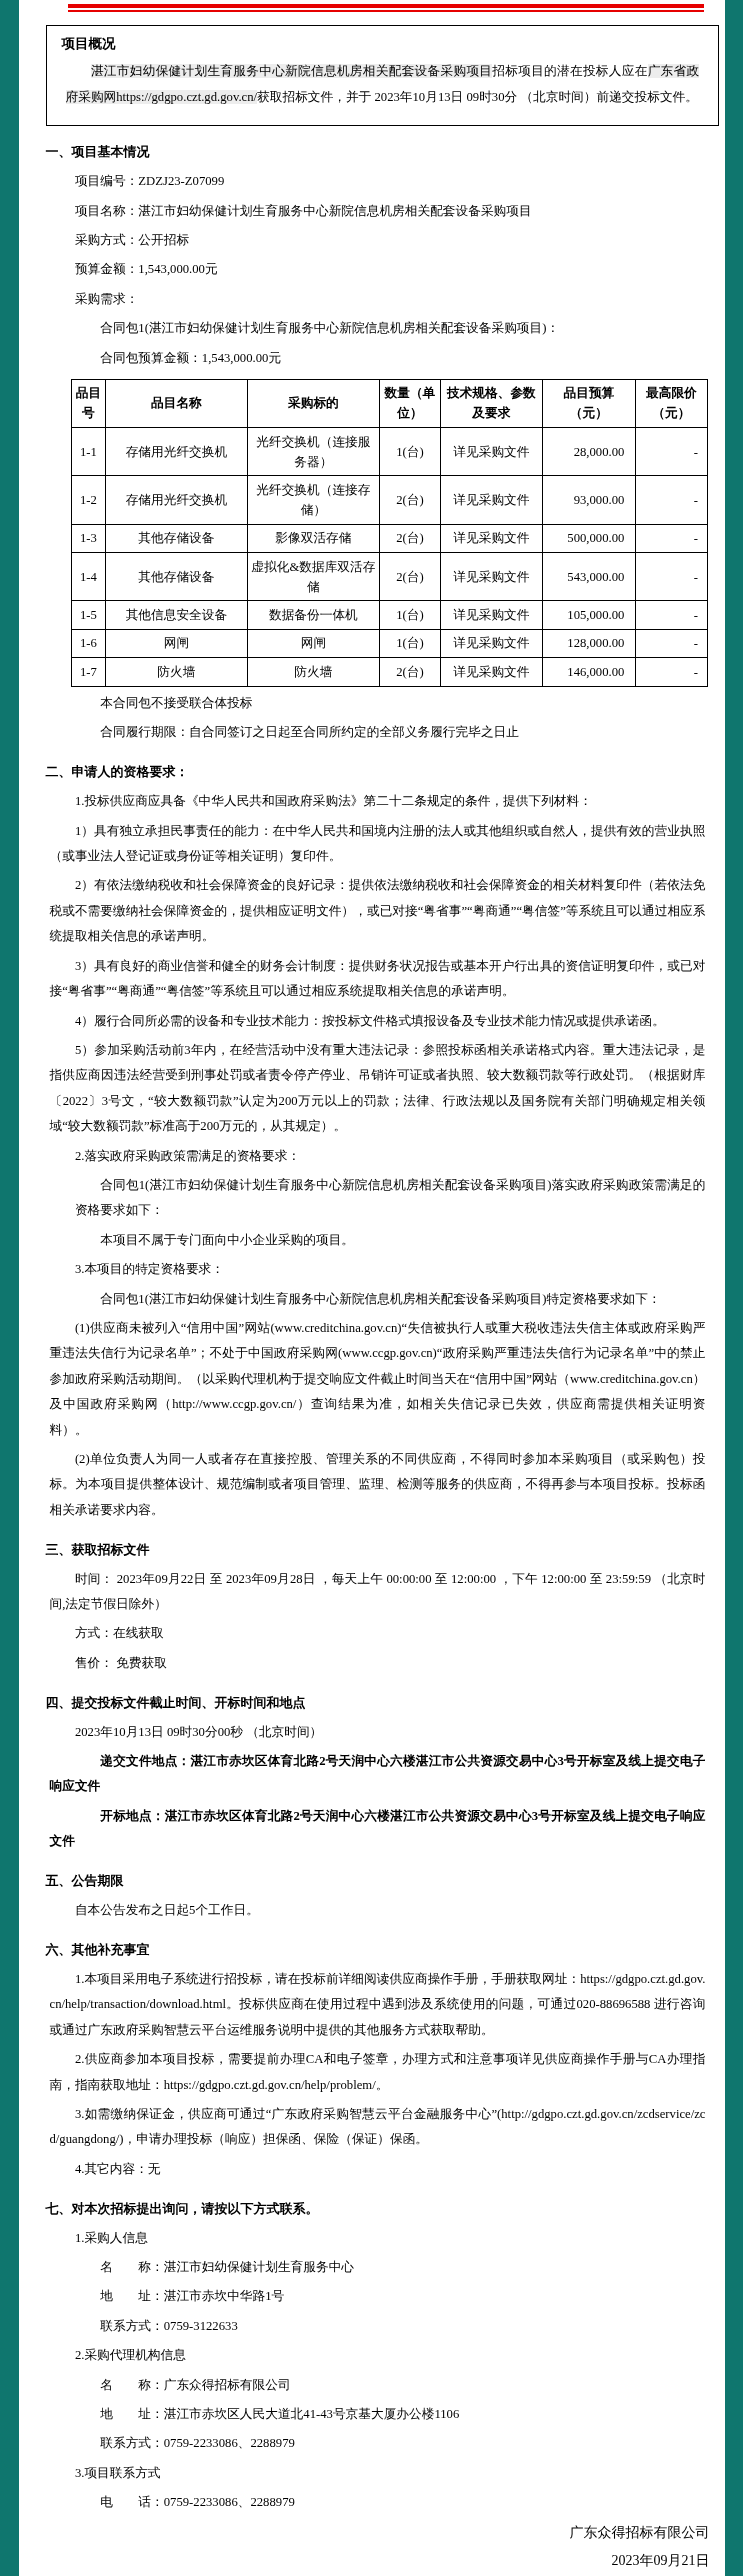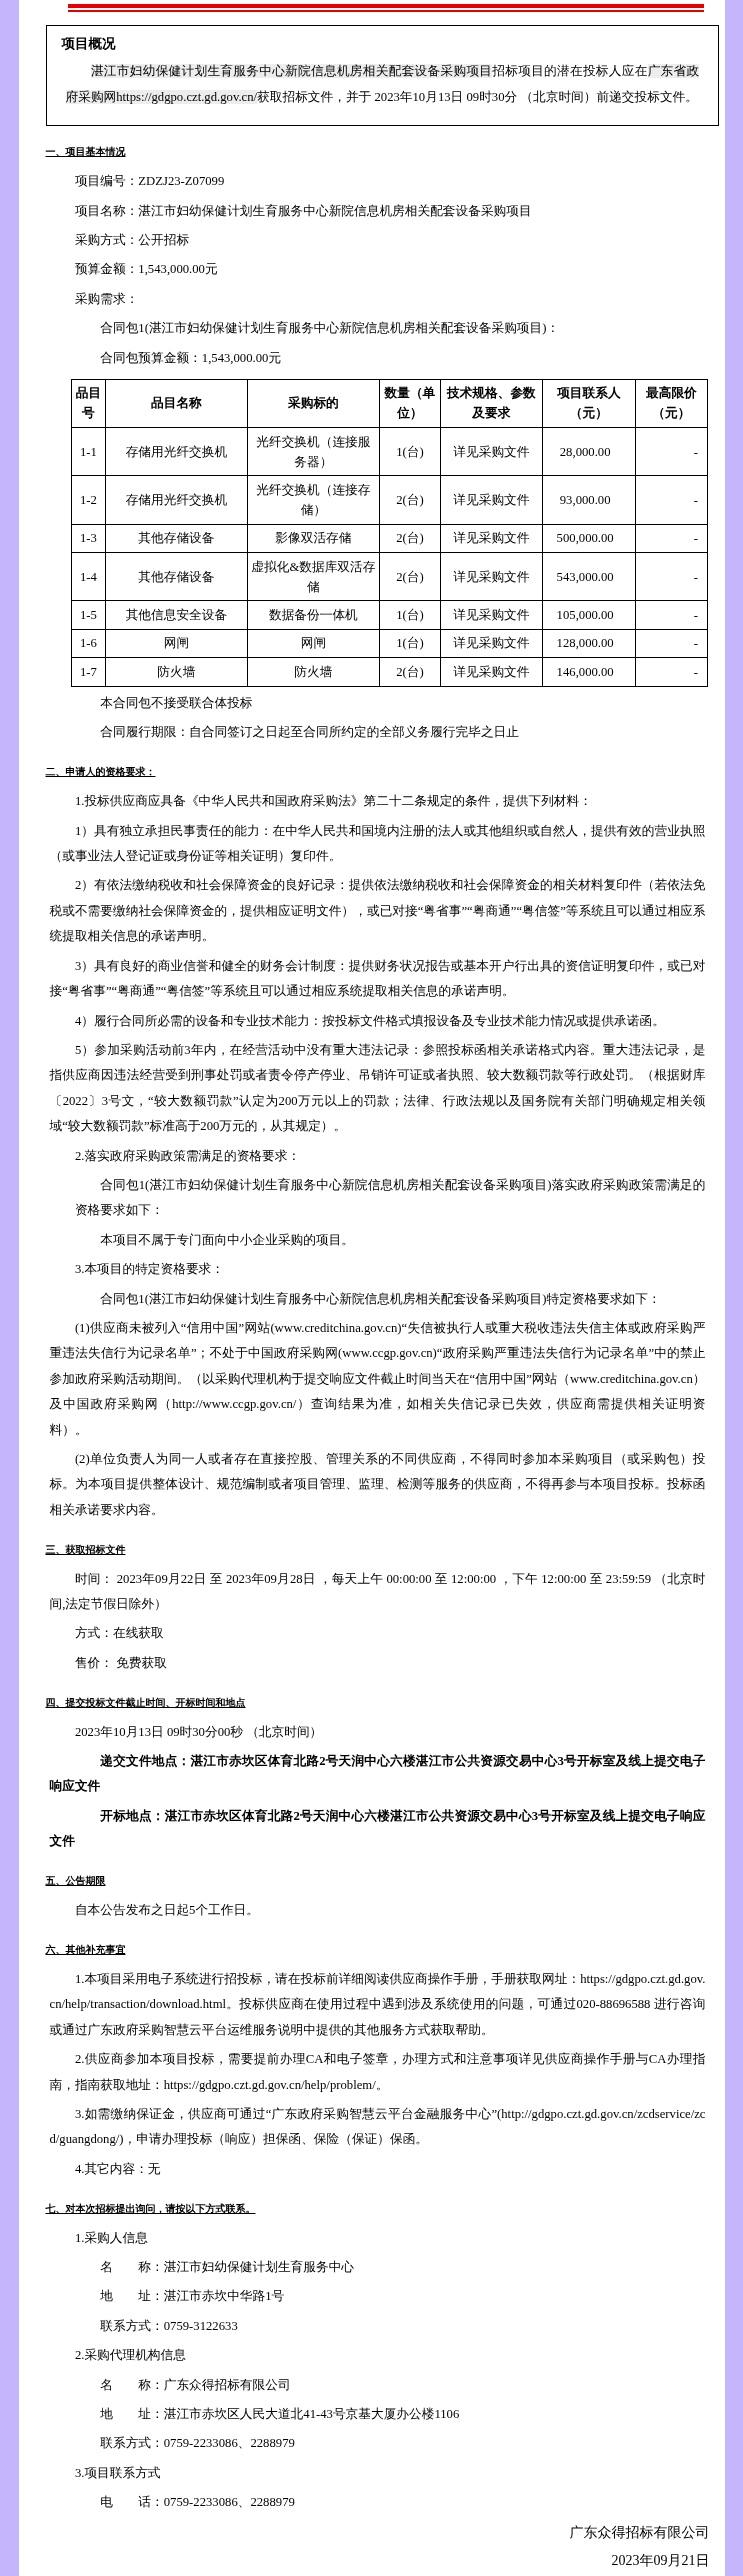--- a/index.html
+++ b/index.html
@@ -2,45 +2,45 @@
 <html style="font-size:12px"><head>
 <meta charset="utf-8">
 <style>
   html,body { margin:0; padding:0; }
   body {
     width:743px; height:2576px; overflow:hidden;
     background:#efefef;
     font-family:"Liberation Serif","DejaVu Serif",serif;
     color:#000;
   }
-  .page { width:743px; height:2576px; overflow:hidden; background:#c4b5fd; }
+  .page { width:743px; height:2576px; overflow:hidden; background:#0f766e; }
   .content { width:706px; margin:0 auto; background:#ffffff; min-height:2576px; box-sizing:border-box; padding-top:0.7px; }
   .inner { padding:0 15px 0 27px; }
 
   .redlines { margin:3px 5.2px 0 22.4px; }
   .red-thick { height:4.5px; background:#e60000; }
   .red-thin  { height:1.5px; background:#e60000; margin-top:2.2px; }
 
   .obox { border:1.5px solid #000; margin:12.7px -9.7px 0 0; padding:7.5px 15px 10.5px 15px; }
   .obox-title { font-weight:bold; font-size:13.5px; line-height:22.4px; }
 
   p.line { margin:4px; font-size:12.7px; line-height:25.4px; text-align:justify; word-break:break-all; }
   .p1 { text-indent:2em; }
   .p2 { padding-left:2em; text-indent:2em; }
   .p3 { text-indent:4em;font-weight:bold; }
   .field { background:#ededed; }
 
-  h2.sec { font-size:10px; font-weight:bold; margin:13.5px 0 4.5px; line-height:25.4px;text-decoration:underline; }
+  h2.sec { font-size:13px; font-weight:bold; margin:13.5px 0 4.5px; line-height:25.4px; }
 
   table.items { border-collapse:collapse; margin:7.5px 0 4.5px 25.4px; width:560px; table-layout:fixed; }
   .items col.c1{width:34px}.items col.c2{width:142px}.items col.c3{width:132px}
   .items col.c4{width:61px}.items col.c5{width:102px}.items col.c6{width:93px}.items col.c7{width:72px}
   .items th,.items td { border:0.7px solid #000; padding:3.7px 3px; font-size:12.7px; line-height:20px; text-align:center; word-break:break-all; }
   .items th { font-weight:bold; }
-  .items td.amt { padding-right:10.5px; }
+  .items td.amt { text-align:right; padding-right:10.5px; }
   .items td.dash { text-align:right; padding-right:9px; }
 
   p.sign { margin:3px 0 0; font-size:14px; line-height:25.4px; text-align:right; }
 
   .sep-band { height:9px; background:#efefef; margin-top:15px; }
   .attach { font-family:"Liberation Sans","DejaVu Sans",sans-serif; padding:7px 15px 0 30px; }
   .attach-label { font-size:11.2px; color:#333; line-height:18px; }
   .attach-link { display:inline-block; margin-left:28px; font-size:11.2px; color:#4290ce; line-height:19.4px; cursor:pointer; text-decoration:none; }
   .notice { margin-top:16.5px; display:flex; align-items:center; }
   .notice-icon { flex:0 0 auto; width:12.7px; height:12.7px; border-radius:50%; background:#f5a623; color:#fff;
@@ -83,21 +83,21 @@
             <col class="c6">
             <col class="c7">
           </colgroup>
         <thead>
           <tr>
             <th>品目号</th>
             <th>品目名称</th>
             <th>采购标的</th>
             <th>数量（单位）</th>
             <th>技术规格、参数及要求</th>
-            <th>项目联系人（元）</th>
+            <th>品目预算（元）</th>
             <th>最高限价（元）</th>
           </tr>
         </thead>
         <tbody>
           <tr>
             <td>1-1</td>
             <td>存储用光纤交换机</td>
             <td>光纤交换机（连接服务器）</td>
             <td>1(台)</td>
             <td>详见采购文件</td>

